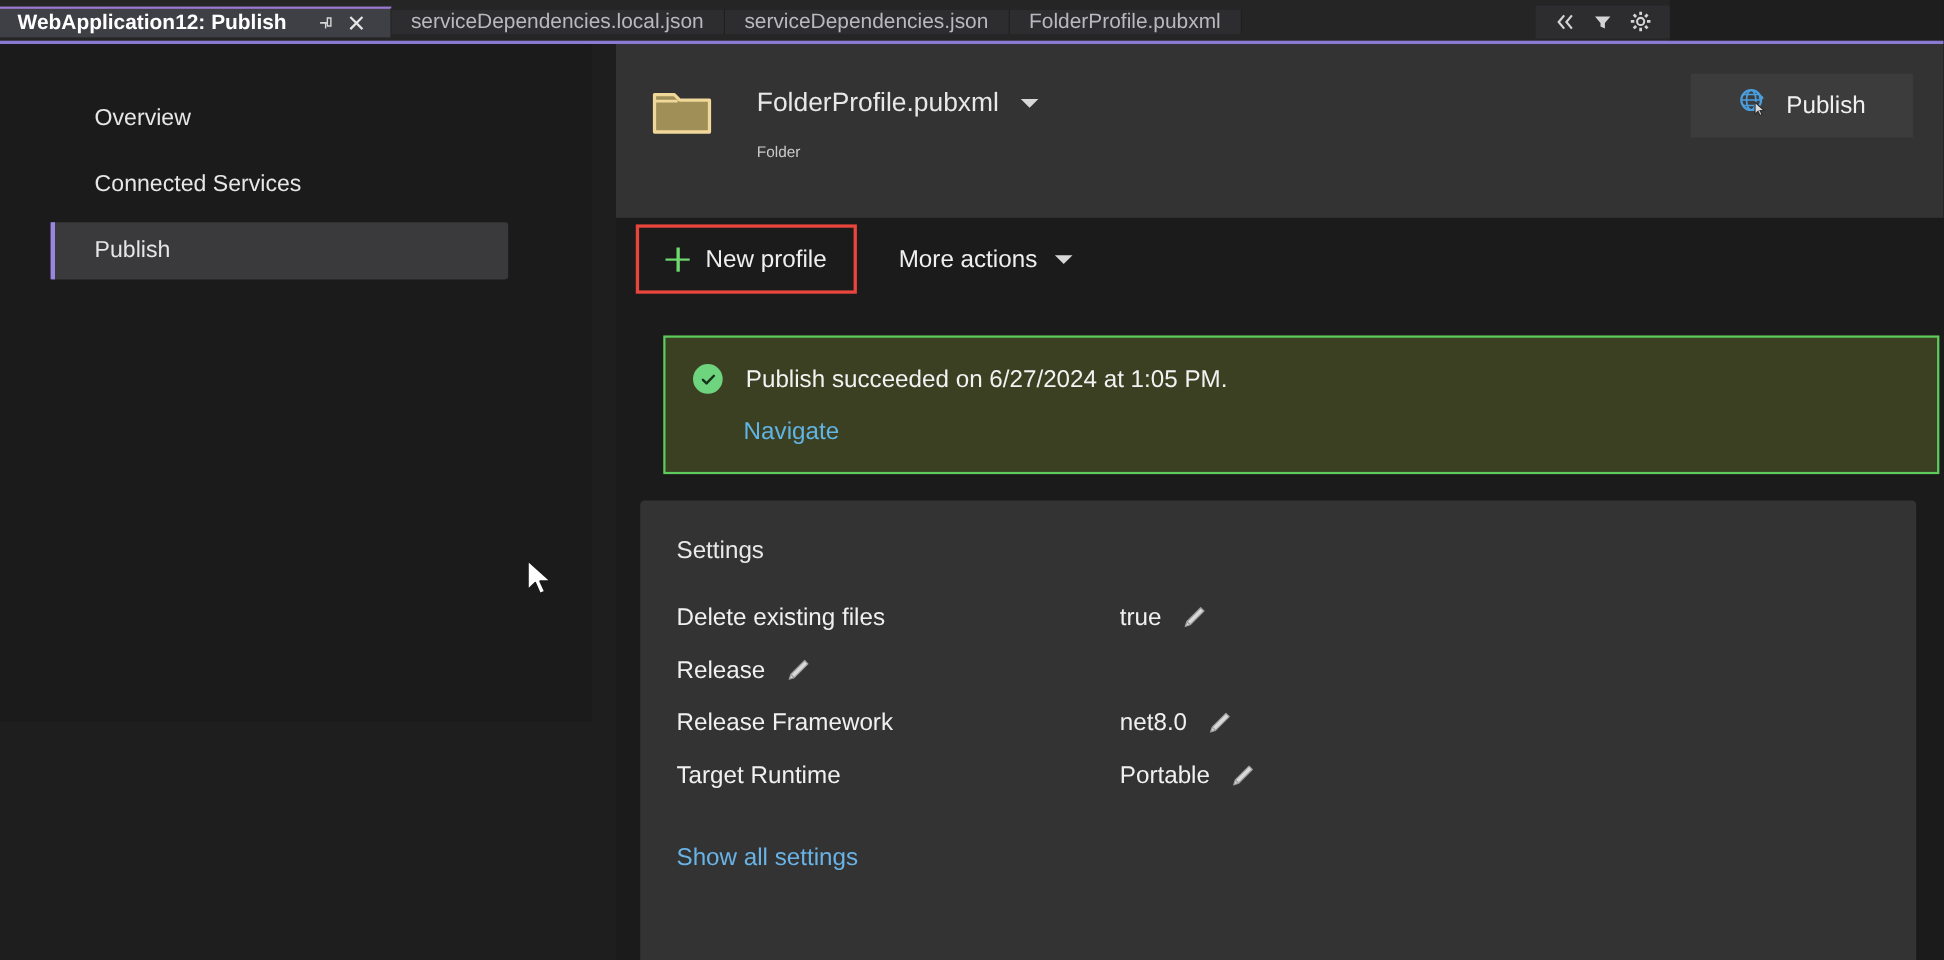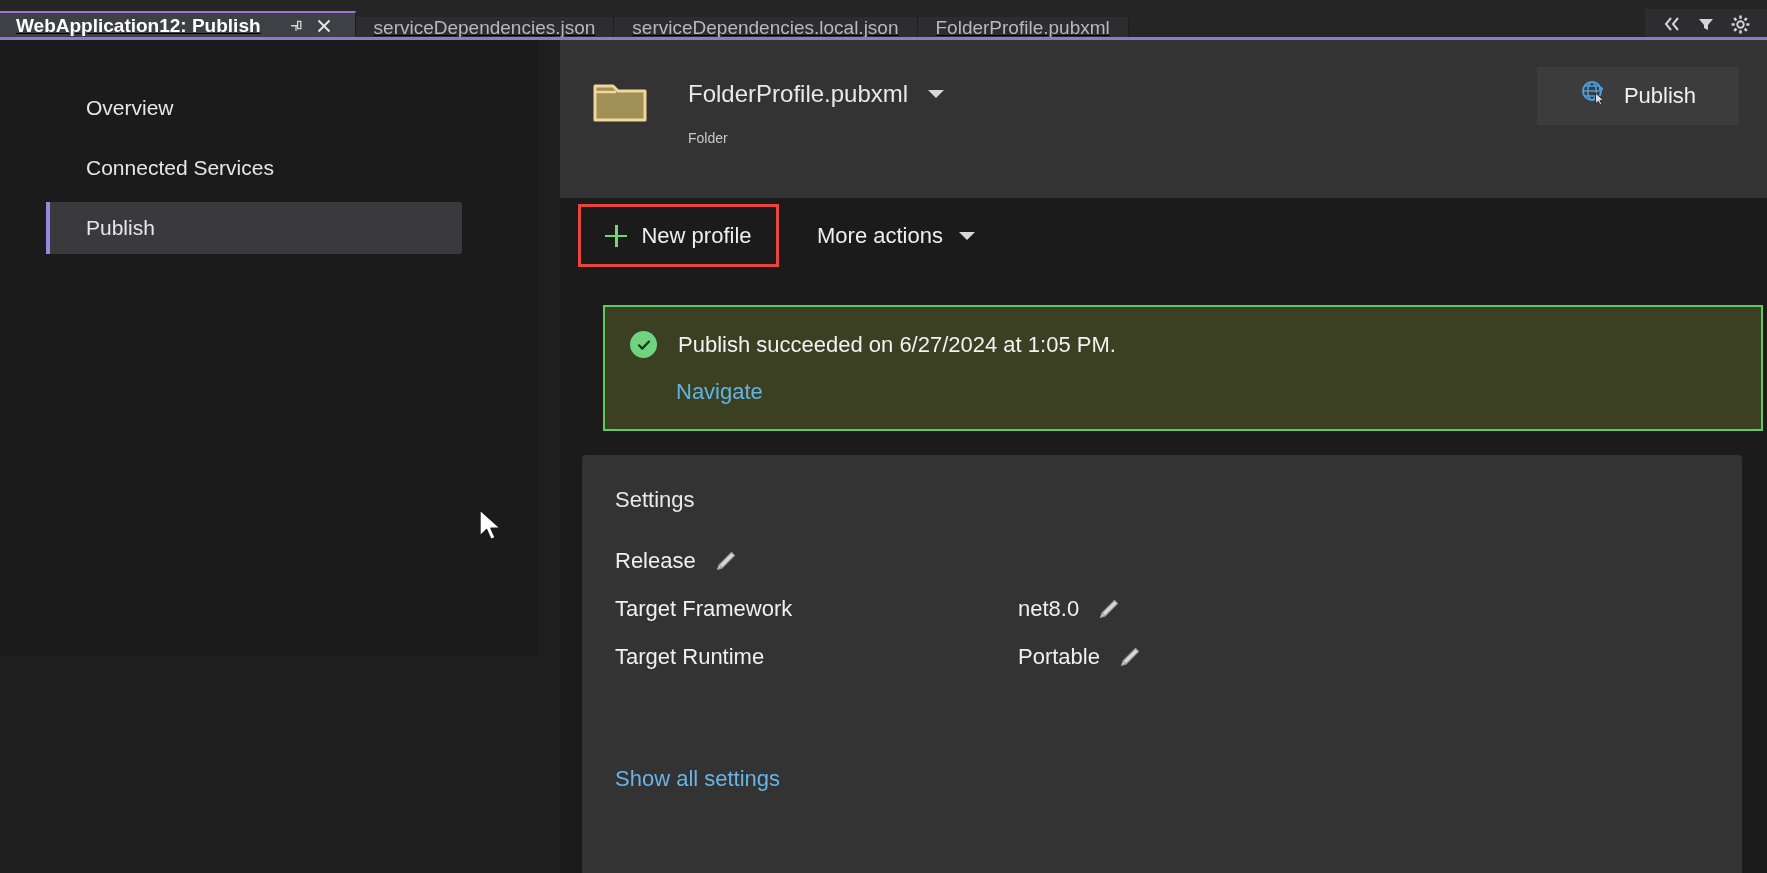--- a/index.html
+++ b/index.html
@@ -11,23 +11,23 @@
   }
   #app {
     position: relative;
     width: 1767px; height: 873px;
     background: #1e1e1e;
   }
 
   
   .tabstrip {
     position: absolute; top: 0; left: 0;
-    width: 1767px; height: 39px;
+    width: 1518px; height: 39px;
     background: #252526;
-    display: flex; align-items: flex-end; text-decoration: underline;
+    display: flex; align-items: center;
   }
   .tab {
     display: flex; align-items: center;
     padding: 0 18px;
     font-size: 19px;
     color: #b8b8bd;
     background: #2d2d30;
     border-right: 1px solid #1e1e1e;
     white-space: nowrap;
     position: relative;
@@ -238,24 +238,24 @@
             <path d="M9.6 3.4h3.2v7.2H9.6z" fill="none" stroke="#d6d6d6" stroke-width="1.3"></path>
           </svg>
       </span>
       <span class="tab-close">
         <svg width="18" height="18" viewBox="0 0 18 18">
             <path d="M3.5 3.5 L14.5 14.5 M14.5 3.5 L3.5 14.5" stroke="#e6e6e6" stroke-width="2"></path>
           </svg>
       </span>
     </div>
     <div class="tab">
+      <span class="tab-label">serviceDependencies.local.json</span>
+    </div>
+    <div class="tab">
       <span class="tab-label">serviceDependencies.json</span>
-    </div>
-    <div class="tab">
-      <span class="tab-label">serviceDependencies.local.json</span>
     </div>
     <div class="tab">
       <span class="tab-label">FolderProfile.pubxml</span>
     </div>
     <div class="tabstrip-filler"></div>
     <div class="tabstrip-tools">
       <div class="tstool">
         <svg width="20" height="20" viewBox="0 0 20 20">
             <path d="M9 4 L4 10 L9 16 M16 4 L11 10 L16 16" stroke="#d4d4d4" stroke-width="2" fill="none"></path>
           </svg>
@@ -345,35 +345,47 @@
       </div>
       <a class="banner-link">Navigate</a>
     </div>
 
     <div class="settings-card">
       <div class="settings-title">Settings</div>
 
       <div class="settings-rows">
 
 
+        <div class="srow">
+          <span class="srow-label">Delete existing files</span>
+          <span class="srow-value">
+            <span>true</span>
+            <span class="pencil-icon">
+              <svg width="23" height="23" viewBox="0 0 23 23">
+                  <path d="M17.5 2.5 l3 3 L8 18 l-4.5 1.5 L5 15 Z" fill="#d9d9d9" stroke="#9a9a9a" stroke-width="1.1" stroke-linejoin="round"></path>
+                  <path d="M5 15 L8 18" stroke="#9a9a9a" stroke-width="1.1"></path>
+                </svg>
+            </span>
+          </span>
+        </div>
 
         <div class="srow">
           <span class="srow-value">
             <span>Release</span>
             <span class="pencil-icon">
               <svg width="23" height="23" viewBox="0 0 23 23">
                   <path d="M17.5 2.5 l3 3 L8 18 l-4.5 1.5 L5 15 Z" fill="#d9d9d9" stroke="#9a9a9a" stroke-width="1.1" stroke-linejoin="round"></path>
                   <path d="M5 15 L8 18" stroke="#9a9a9a" stroke-width="1.1"></path>
                 </svg>
             </span>
           </span>
         </div>
 
         <div class="srow">
-          <span class="srow-label">Target Framework</span>
+          <span class="srow-label">Release Framework</span>
           <span class="srow-value">
             <span>net8.0</span>
             <span class="pencil-icon">
               <svg width="23" height="23" viewBox="0 0 23 23">
                   <path d="M17.5 2.5 l3 3 L8 18 l-4.5 1.5 L5 15 Z" fill="#d9d9d9" stroke="#9a9a9a" stroke-width="1.1" stroke-linejoin="round"></path>
                   <path d="M5 15 L8 18" stroke="#9a9a9a" stroke-width="1.1"></path>
                 </svg>
             </span>
           </span>
         </div>

